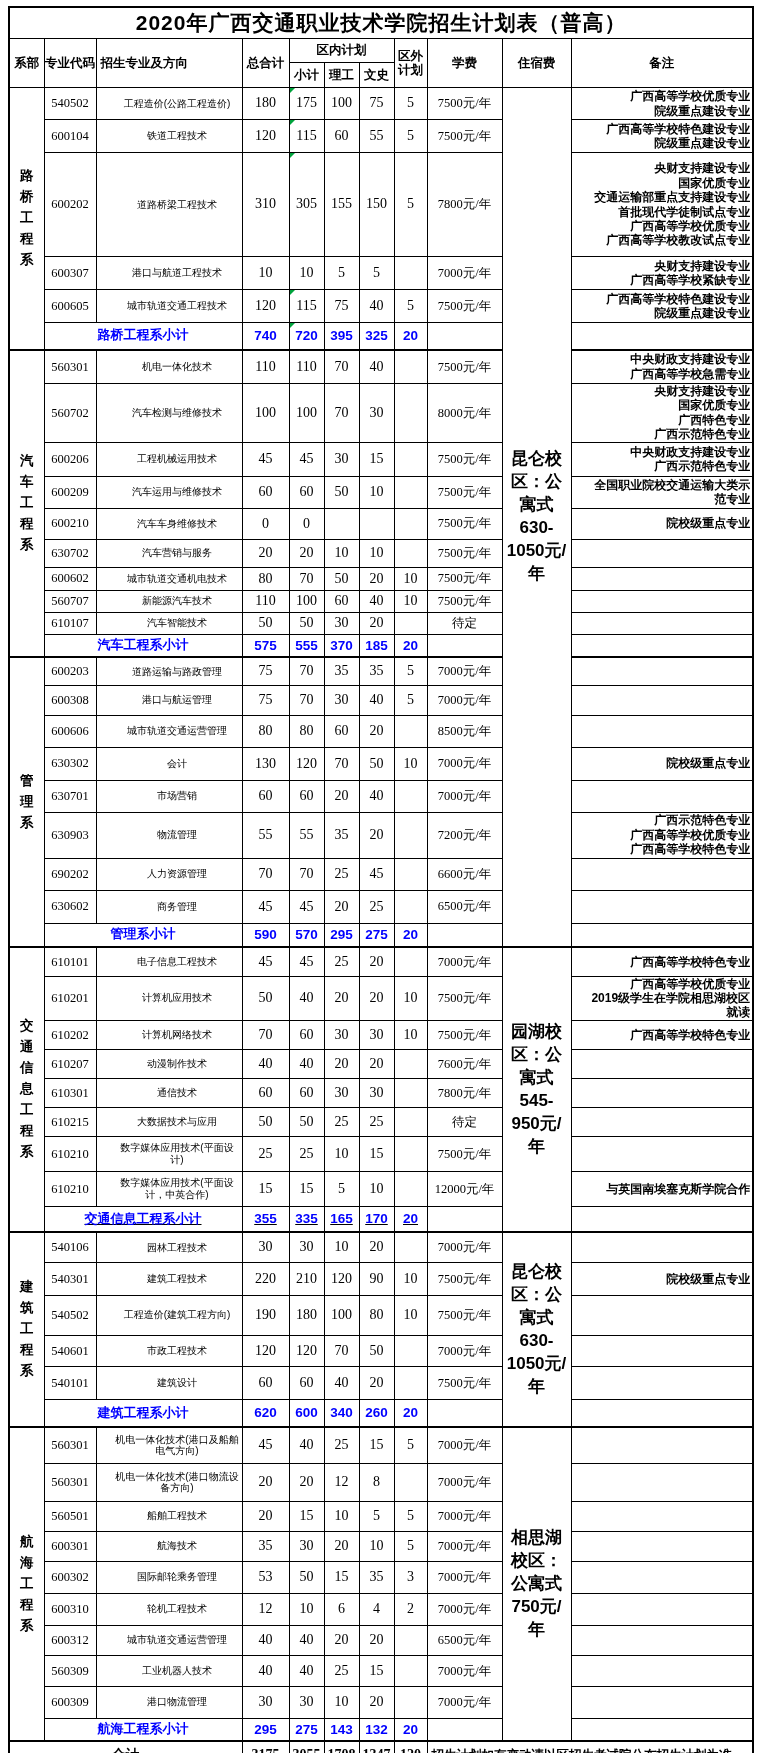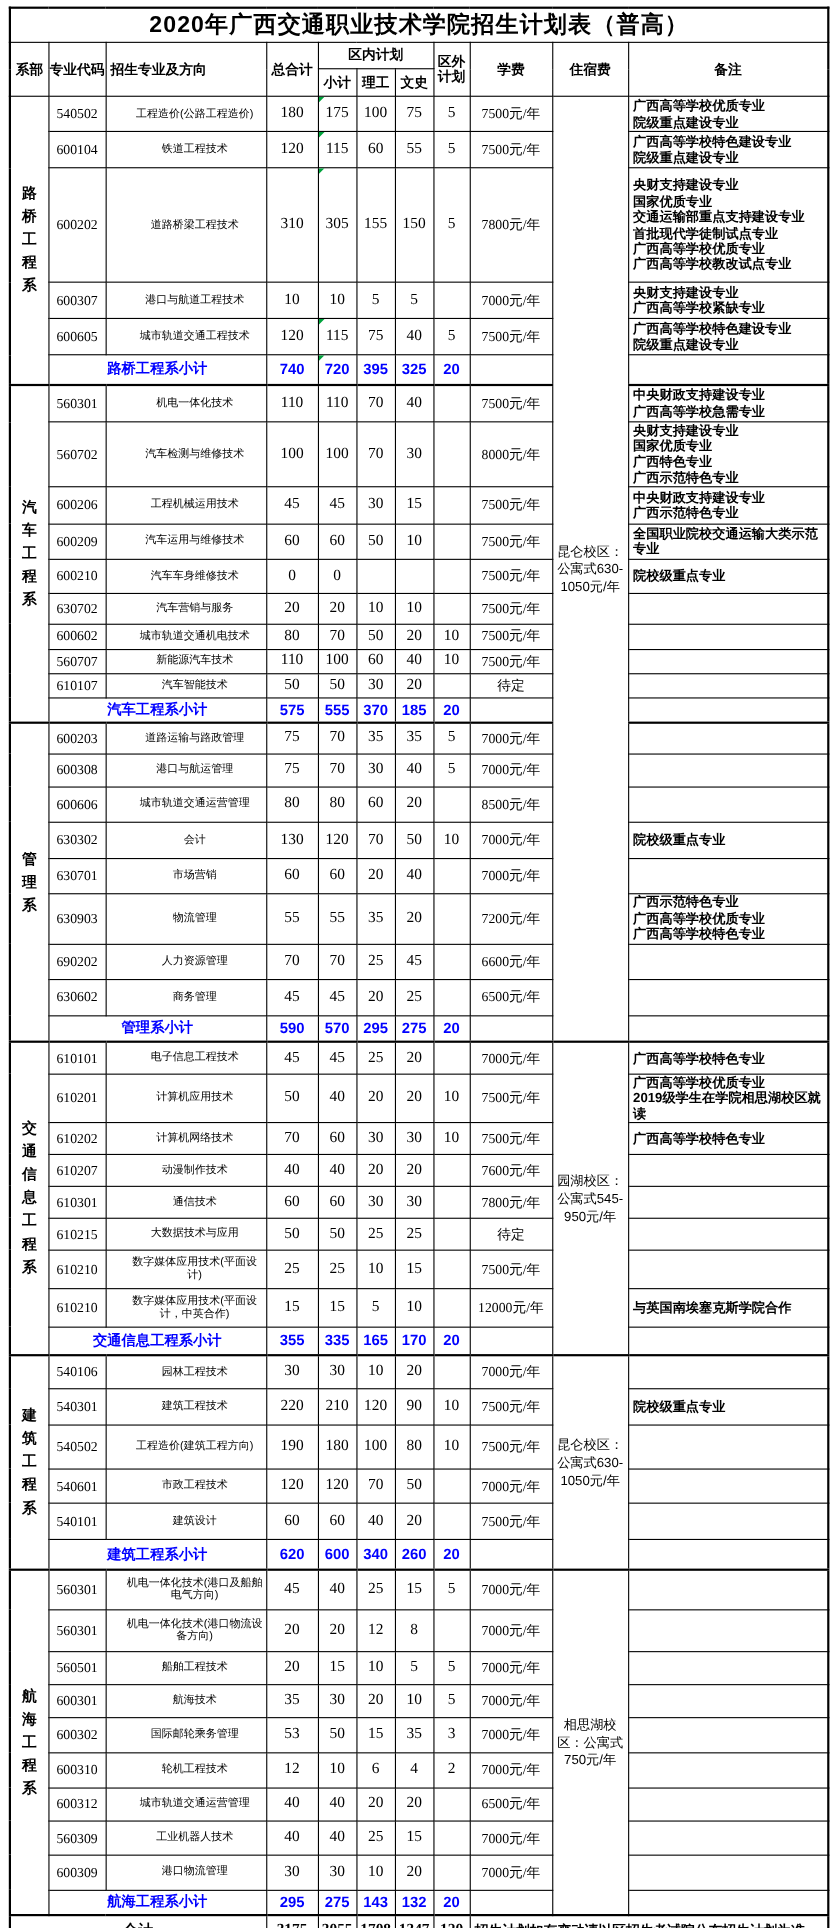--- a/index.html
+++ b/index.html
@@ -7,24 +7,24 @@
   table{border-collapse:collapse;table-layout:fixed;width:744px;margin:6px 8px;border:2px solid #000;}
   th,td{border:1px solid #000;padding:0 2px;vertical-align:middle;overflow:hidden;text-align:center;font-size:13px;line-height:1.15;}
   thead tr.title-row th{font-size:21px;font-weight:bold;border-bottom:1px solid #000;letter-spacing:1px;height:30px;}
   thead th{font-weight:bold;font-size:12.5px;padding:0;}
   tr.head-a{height:24px;} tr.head-b{height:25px;}
   th.al{text-align:left;padding-left:4px;}
   td.num{font-family:"Liberation Serif","DejaVu Serif",serif;font-size:14px;}
   td.code{font-family:"Liberation Serif","DejaVu Serif",serif;font-size:12.5px;}
   td.fee{font-family:"Liberation Serif","DejaVu Serif",serif;font-size:12.5px;}
   td.major{text-align:center;padding-left:18px;font-size:10px;}
-  td.remark{text-align:left;padding-left:4px;font-size:12px;font-weight:600;line-height:1.2;}
+  td.remark{text-align:right;padding-left:16px;font-size:12px;font-weight:600;line-height:1.2;}
   td.dept{font-weight:bold;font-size:13.5px;padding:0;}
   .vtext{width:15px;margin:0 auto;word-break:break-all;line-height:1.55;}
-  td.lodging{font-weight:normal;font-size:12px;line-height:1.35;padding:0 3px;}
+  td.lodging{font-weight:bold;font-size:17px;line-height:1.35;padding:0 3px;}
   tr.subtotal td{color:#0000ff;font-weight:bold;}
   tr.subtotal td.stlabel{font-size:13px;}
   tr.subtotal td.num{font-family:"Liberation Sans","DejaVu Sans",sans-serif;font-size:13.5px;}
   tr.grand td{font-weight:bold;}
   tr.grand td.gnum{font-family:"Liberation Serif","DejaVu Serif",serif;font-size:14px;}
   tr.grand td.glabel{font-size:13.5px;}
   tr.grand td.note{text-align:left;font-size:12.5px;padding-left:4px;}
   tr.sec-top td{border-top:2px solid #000;}
   td.flagcell{position:relative;}
   .gflag{position:absolute;top:0;left:0;width:0;height:0;border-top:5px solid #00a33c;border-right:5px solid transparent;}
@@ -484,21 +484,21 @@
         <td class="num">15</td>
         <td class="num">15</td>
         <td class="num">5</td>
         <td class="num">10</td>
         <td class="num"></td>
         <td class="fee">12000元/年</td>
         <td class="remark">
           <div>与英国南埃塞克斯学院合作</div>
         </td>
       </tr>
-      <tr class="subtotal" style="height: 26px;">
+      <tr class="subtotal" style="height: 26px; text-decoration: underline;">
         <td class="stlabel" colspan="2">交通信息工程系小计</td>
         <td class="num">355</td>
         <td class="num">335</td>
         <td class="num">165</td>
         <td class="num">170</td>
         <td class="num">20</td>
         <td class="fee"></td>
         <td class="remark"></td>
       </tr>
       <tr class="sec-top" style="height: 30px;">

